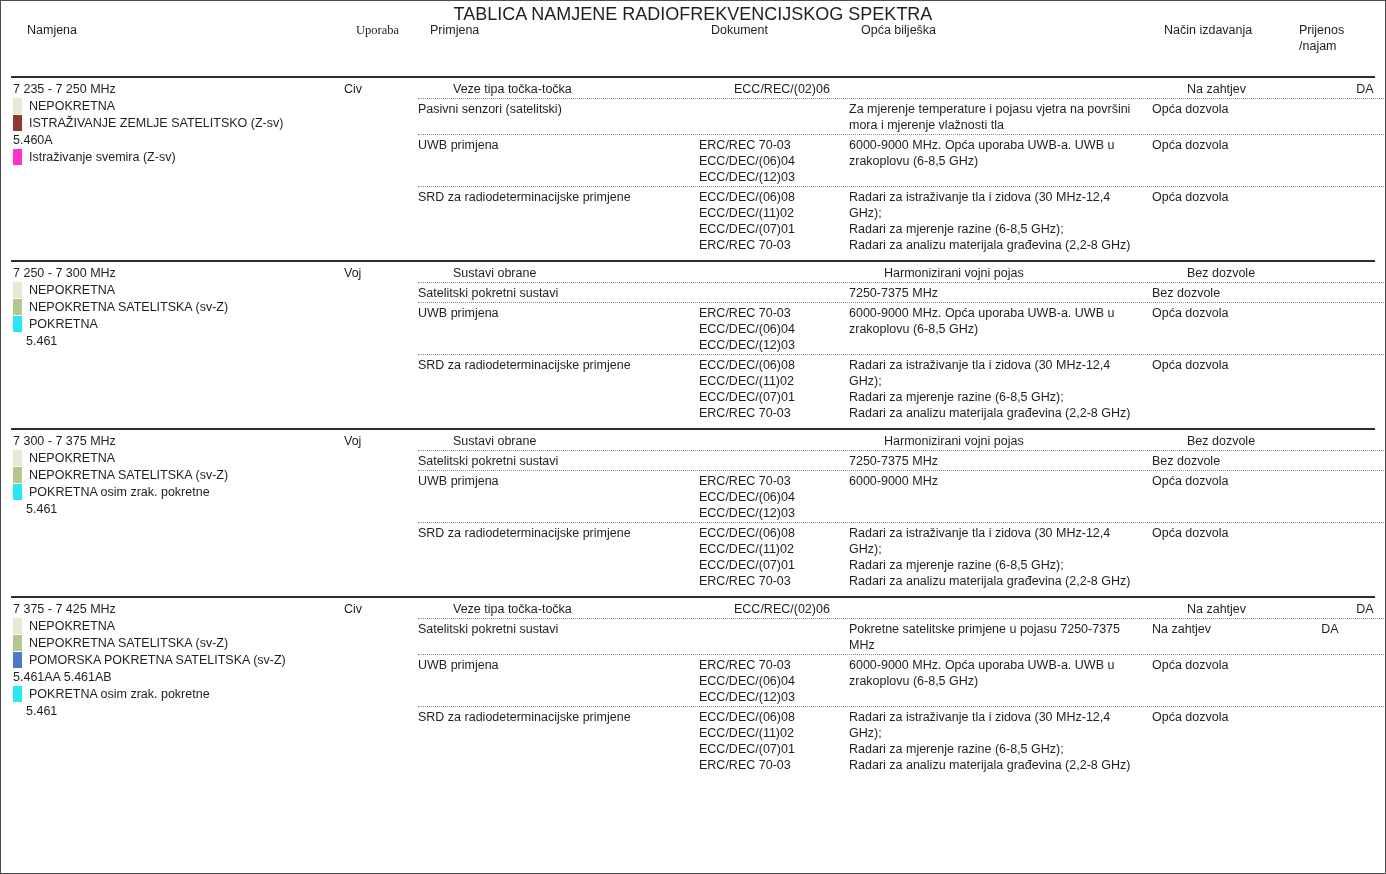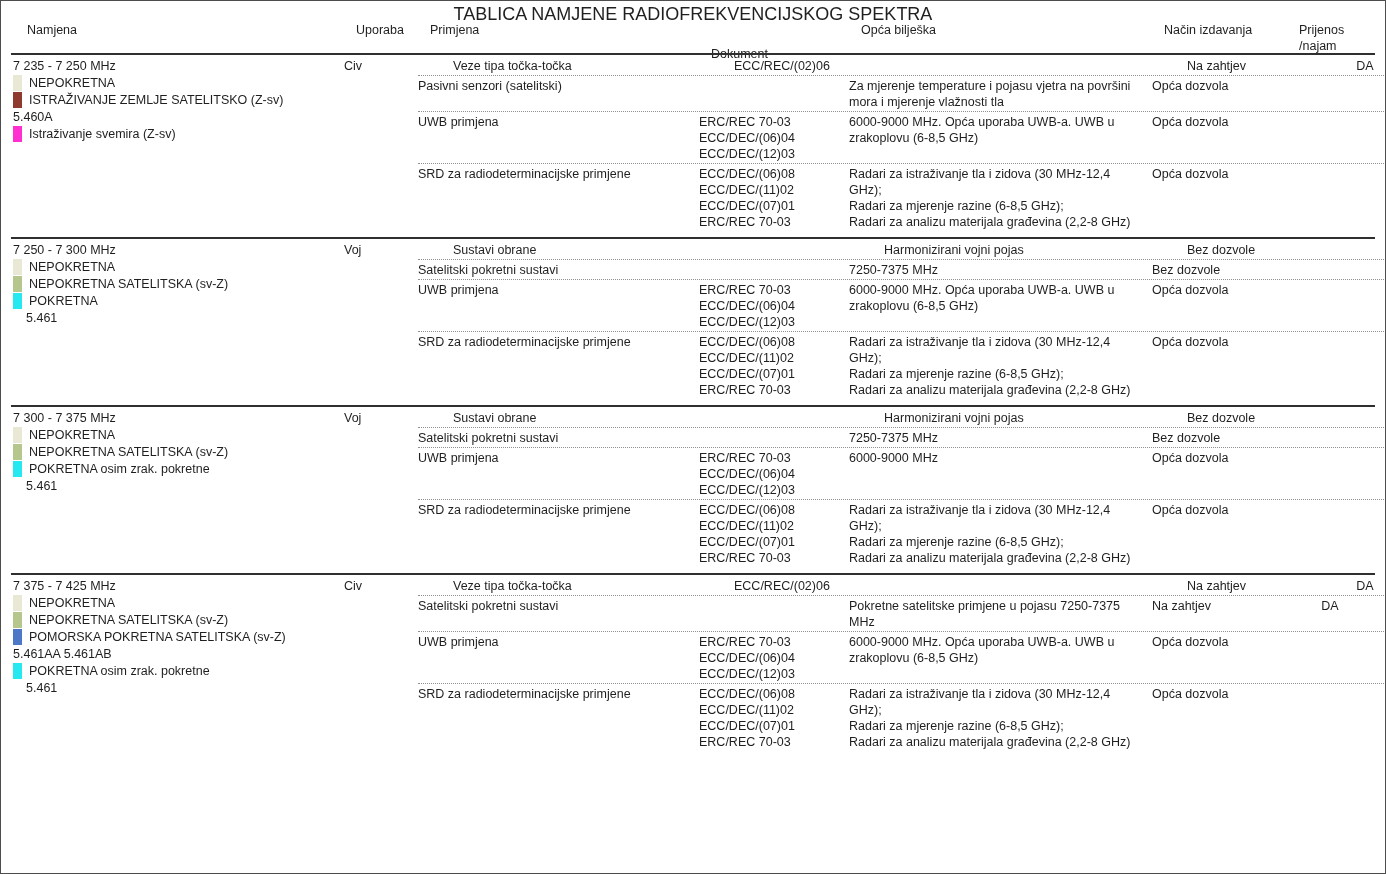--- a/index.html
+++ b/index.html
@@ -24,30 +24,30 @@
     font-size: 18px;
   }
   .header-row {
     position: absolute;
     top: 21px; left: 10px;
     width: 1364px;
     display: flex;
     align-items: flex-start;
   }
   .h-namjena   { width: 333px; padding-left: 4px; flex: none; margin-left: 12px; }
-  .h-uporaba   { width: 74px;  flex: none; }
+  .h-uporaba   { width: 74px;  flex: none; font-family: Liberation Serif, serif; }
   .h-primjena  { width: 281px; flex: none; }
-  .h-dokument  { width: 150px; flex: none; margin-top: 24px; }
+  .h-dokument  { width: 150px; flex: none; }
   .h-note      { width: 303px; flex: none; }
   .h-issuance  { width: 135px; flex: none; }
   .h-transfer  { width: 86px;  flex: none; }
 
   .bands {
     position: absolute;
-    top: 52px; left: 10px;
+    top: 75px; left: 10px;
     width: 1364px;
   }
   .band {
     border-top: 2px solid #2f2f2f;
     display: flex;
     align-items: flex-start;
     padding-bottom: 6px;
   }
   .col-namjena {
     width: 333px; flex: none;

